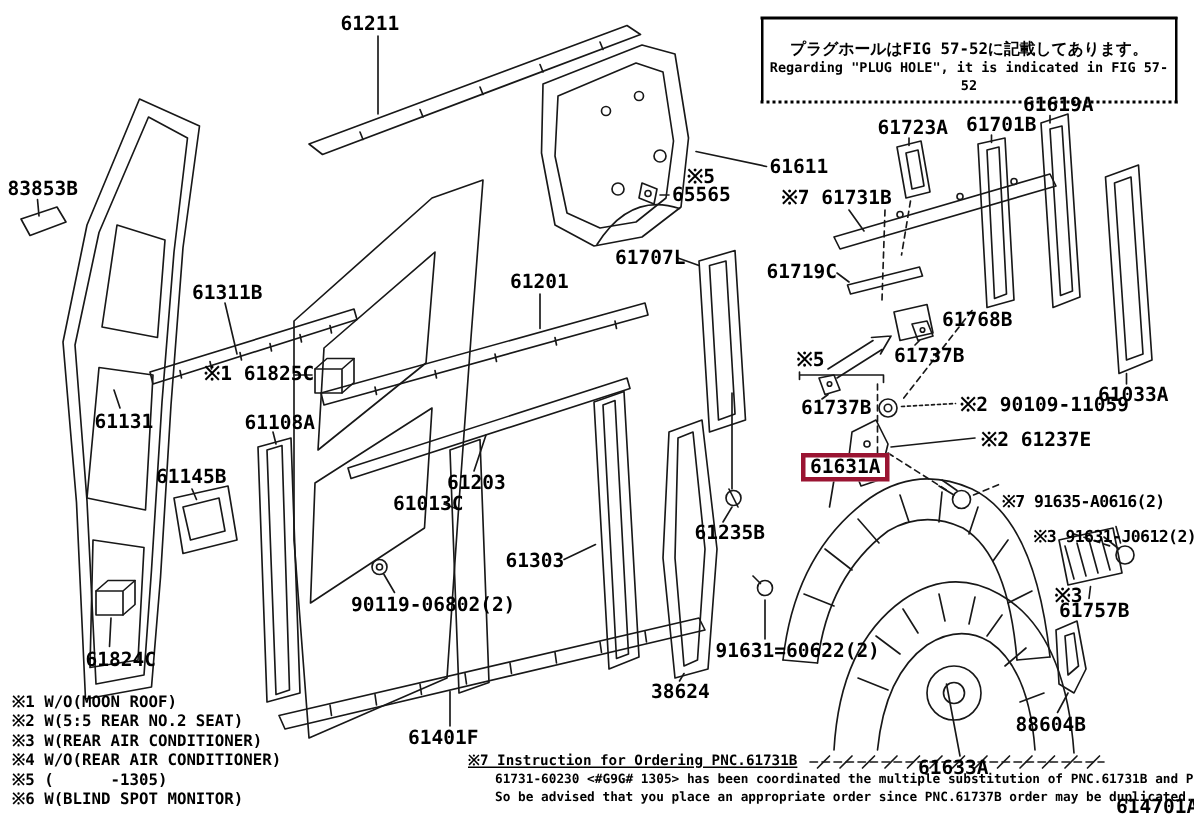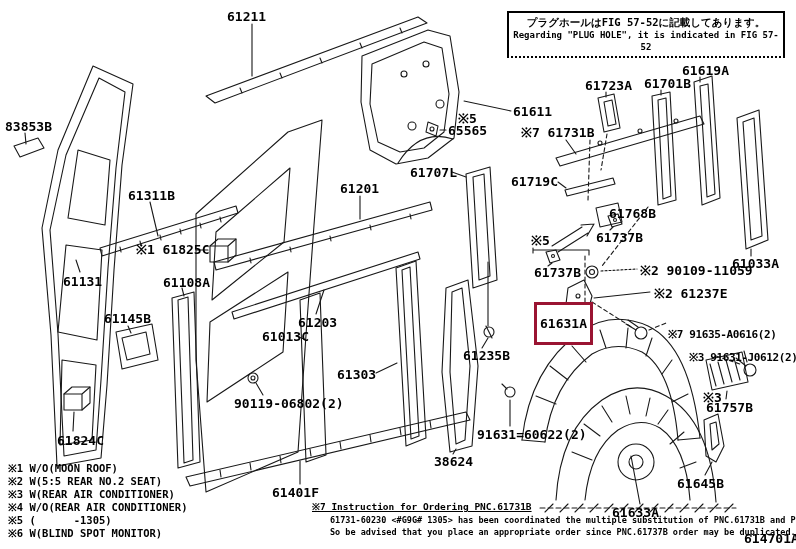--- a/index.html
+++ b/index.html
@@ -3,24 +3,24 @@
 <meta charset="utf-8">
 <style>
   html,body{margin:0;padding:0;background:#fff;}
   .stage{position:relative;width:796px;height:549px;background:#fff;overflow:hidden;
          font-family:"DejaVu Sans Mono",monospace;color:#000;}
   svg.art{position:absolute;left:0;top:0;}
   .labels-layer{position:absolute;left:0;top:0;width:796px;height:549px;}
   .part-label{position:absolute;font-weight:700;font-size:13px;line-height:13px;
               white-space:pre;letter-spacing:0;}
   .part-label.small{font-size:11px;letter-spacing:-0.4px;margin-top:12px;}
-  .part-label.hl{border:3px solid var(--hl,#9a1432);padding:12px 3px;margin:-4px 0 0 -6px;background:#fff;}
+  .part-label.hl{border:3px solid var(--hl,#9a1432);padding:0 3px;margin:-4px 0 0 -6px;background:#fff;}
   .note-box{position:absolute;left:507px;top:11px;width:278px;box-sizing:border-box;
             border:2px solid #000;border-bottom-style:dotted;
-            text-align:center;font-weight:700;padding:3px 2px 3px;}
+            text-align:center;font-weight:700;padding:14px 2px 3px;}
   .note-jp{font-size:10.5px;line-height:13px;}
   .note-en{font-size:9px;line-height:12px;}
   .note-ref{font-size:10px;line-height:12px;letter-spacing:1px;}
   .footnotes{position:absolute;left:8px;top:462px;font-weight:700;font-size:10.5px;
              line-height:13.1px;white-space:pre;}
   .order-note{position:absolute;left:312px;top:500px;font-weight:700;}
   .order-title{font-size:9.5px;text-decoration:underline;margin-bottom:2px;white-space:pre;}
   .order-line{font-size:8.5px;line-height:11.5px;margin-left:18px;white-space:pre;}
   .fig-code{position:absolute;left:744px;top:531px;font-weight:700;font-size:13px;}
 </style>
@@ -199,32 +199,32 @@
       <div class="part-label" style="left: 477px; top: 428px;">91631=60622(2)</div>
       <div class="part-label" style="left: 410px; top: 166px;">61707L</div>
       <div class="part-label" style="left: 458px; top: 112px;">※5</div>
       <div class="part-label" style="left: 448px; top: 124px;">65565</div>
       <div class="part-label" style="left: 513px; top: 105px;">61611</div>
       <div class="part-label" style="left: 521px; top: 126px;">※7 61731B</div>
       <div class="part-label" style="left: 511px; top: 175px;">61719C</div>
       <div class="part-label" style="left: 585px; top: 79px;">61723A</div>
       <div class="part-label" style="left: 644px; top: 77px;">61701B</div>
       <div class="part-label" style="left: 682px; top: 64px;">61619A</div>
-      <div class="part-label" style="left: 609px; top: 207px;">61768B</div>
+      <div class="part-label" style="left: 628px; top: 207px;">61768B</div>
       <div class="part-label" style="left: 531px; top: 234px;">※5</div>
       <div class="part-label" style="left: 596px; top: 231px;">61737B</div>
       <div class="part-label" style="left: 534px; top: 266px;">61737B</div>
       <div class="part-label" style="left: 640px; top: 264px;">※2 90109-11059</div>
       <div class="part-label" style="left: 654px; top: 287px;">※2 61237E</div>
       <div class="part-label hl" style="left: 540px; top: 306px;">61631A</div>
       <div class="part-label small" style="left: 668px; top: 316px;">※7 91635-A0616(2)</div>
       <div class="part-label small" style="left: 689px; top: 339px;">※3 91631-J0612(2)</div>
       <div class="part-label" style="left: 703px; top: 391px;">※3</div>
       <div class="part-label" style="left: 706px; top: 401px;">61757B</div>
-      <div class="part-label" style="left: 677px; top: 477px;">61645B</div>
+      <div class="part-label" style="left: 677px; top: 477px;">88604B</div>
       <div class="part-label" style="left: 612px; top: 506px;">61633A</div>
       <div class="part-label" style="left: 732px; top: 257px;">61033A</div>
     </div>
 
   <div class="footnotes"><div>※1 W/O(MOON ROOF)</div><div>※2 W(5:5 REAR NO.2 SEAT)</div><div>※3 W(REAR AIR CONDITIONER)</div><div>※4 W/O(REAR AIR CONDITIONER)</div><div>※5 (      -1305)</div><div>※6 W(BLIND SPOT MONITOR)</div></div>
 
   <div class="order-note">
     <div class="order-title">※7 Instruction for Ordering PNC.61731B</div>
     <div class="order-line">61731-60230 &lt;#G9G# 1305&gt; has been coordinated the multiple substitution of PNC.61731B and PNC.61737B</div>
     <div class="order-line">So be advised that you place an appropriate order since PNC.61737B order may be duplicated.</div>

